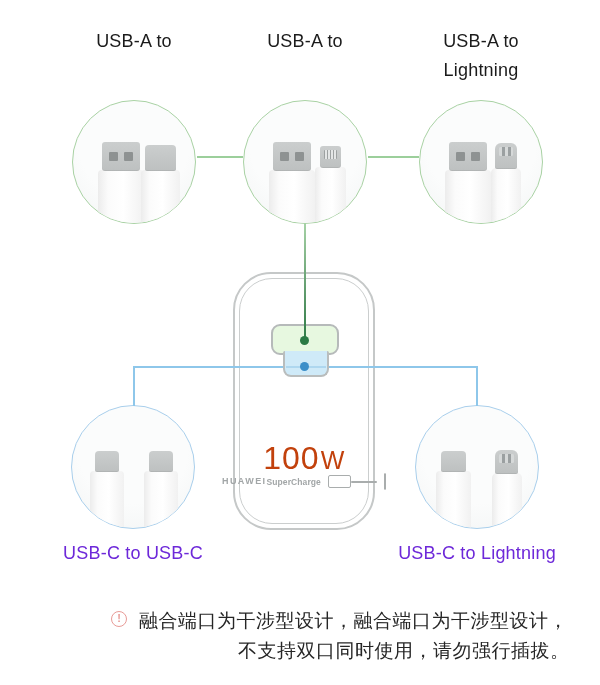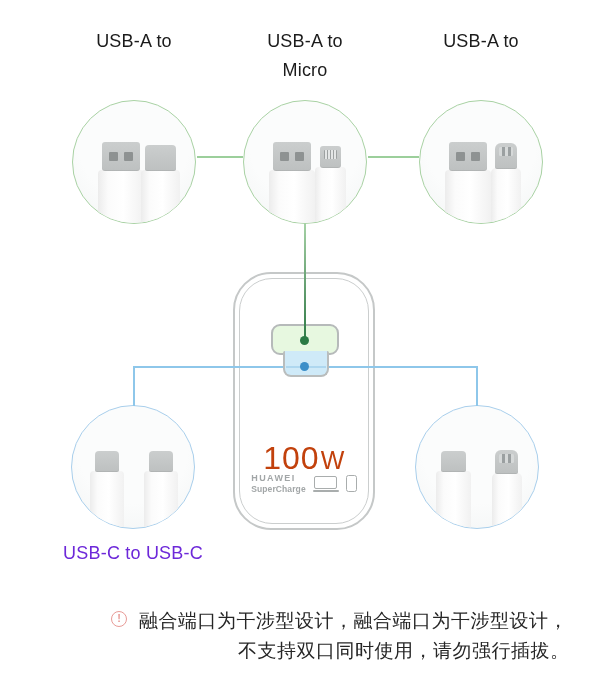--- a/index.html
+++ b/index.html
@@ -68,21 +68,21 @@
     position:absolute;left:233px;top:440px;width:142px;z-index:6;
     display:flex;justify-content:center;align-items:baseline;gap:1px;
     color:#c2410c;
   }
   .wattage .num{font-size:32px;letter-spacing:1px;}
   .wattage .unit{font-size:25px;letter-spacing:.5px;}
   .brandrow{
     position:absolute;left:233px;top:473px;width:142px;z-index:6;
     display:flex;justify-content:center;align-items:center;gap:7px;color:#a2a6a7;
   }
-  .brandcol{display:flex;flex-direction:column;align-items:flex-start;}
+  .brandcol{display:flex;flex-direction:row;align-items:flex-start;}
   .brand-main{font-size:9px;font-weight:bold;letter-spacing:1.4px;}
   .brand-sub{font-size:8.5px;font-weight:bold;letter-spacing:.1px;margin-top:1px;}
   .icon-laptop{width:21px;height:11px;border:1.5px solid #a9adad;border-radius:2px;}
   .icon-laptop-base{width:26px;height:2px;background:#a9adad;margin-top:1px;border-radius:1px;}
   .icon-phone{width:9px;height:15px;border:1.5px solid #a9adad;border-radius:2.5px;}
   
   .warn-icon{
     position:absolute;left:111px;top:611px;width:16px;height:16px;
     box-sizing:border-box;border:1.5px solid #e89b97;border-radius:50%;
     color:#e89b97;font-size:11px;font-weight:bold;line-height:13px;text-align:center;
@@ -92,24 +92,24 @@
 </head>
 <body>
 
 <div id="stage">
 
   <div class="cable-label" style="left:49px;top:27px;">
     <div>USB-A to</div>
   </div>
   <div class="cable-label" style="left:220px;top:27px;">
     <div>USB-A to</div>
-    <div>Micro</div>
   </div>
   <div class="cable-label" style="left:396px;top:27px;">
     <div>USB-A to</div>
+    <div>Lightning</div>
   </div>
 
   <div class="line-green" style="left:197px;top:156px;width:46px;height:2px;"></div>
   <div class="line-green" style="left:368px;top:156px;width:51px;height:2px;"></div>
   <div class="line-green" style="left:304px;top:223px;width:2px;height:117px;z-index:10;background:linear-gradient(180deg,#a6d2a6 0%,#5e9a6c 60%,#2e7b46 100%);"></div>
   <div class="dot" style="left:300px;top:336px;background:#2a7a44;"></div>
 
   <div class="cable-circle circle-green" style="left:72px;top:100px;">
     <div class="cc">
       <div class="body" style="left:25px;top:69px;width:46px;height:60px;"></div>
@@ -203,20 +203,21 @@
     </div>
     <div class="cc">
       <div class="body" style="left:76px;top:67px;width:30px;height:60px;border-radius:5px 5px 0 0;"></div>
       <div class="metal" style="left:79px;top:44px;width:23px;height:24px;border-radius:6px 6px 2px 2px;">
         <span class="window-dark" style="left:4px;top:4px;width:15px;height:9px;"></span>
       </div>
     </div>
   </div>
 
   <div class="cable-label-bottom" style="left:23px;top:543px;">USB-C to USB-C</div>
+  <div class="cable-label-bottom" style="left:367px;top:543px;">USB-C to Lightning</div>
 
   <div>
     <div class="warn-icon">!</div>
     <div class="warn-line" style="left:139px;top:608px;">融合端口为干涉型设计，融合端口为干涉型设计，</div>
     <div class="warn-line" style="left:238px;top:638px;">不支持双口同时使用，请勿强行插拔。</div>
   </div>
 
 </div>
 
 </body></html>

